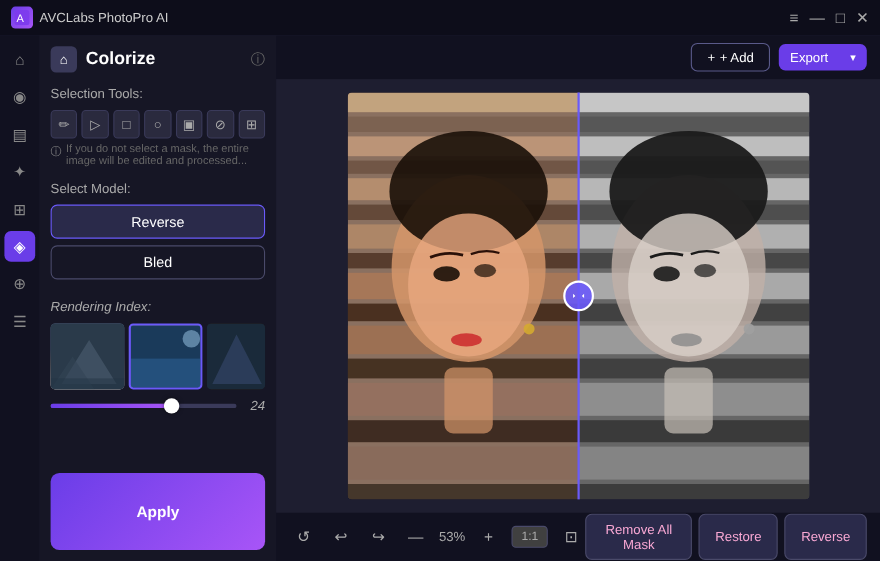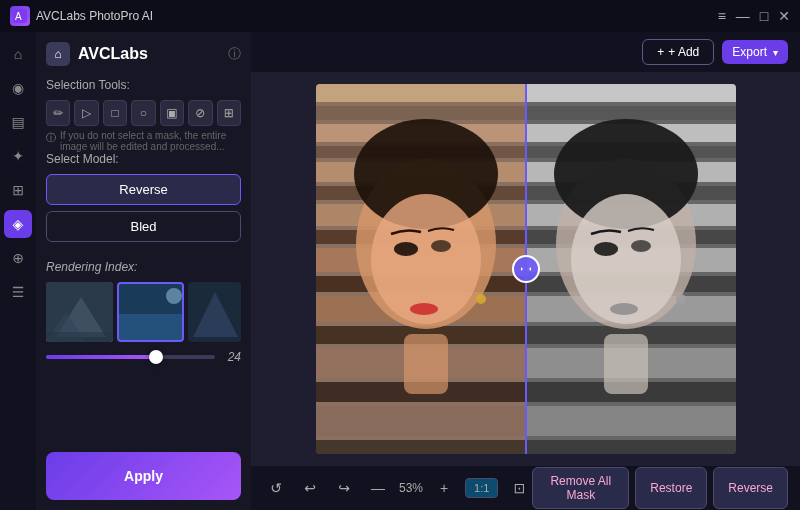--- a/index.html
+++ b/index.html
@@ -127,20 +127,21 @@
 
     .section-label {
       font-size: 12px;
       color: #aaa;
       margin-bottom: 8px;
       font-weight: 500;
     }
 
     
     .selection-tools {
+      margin-bottom: 12px;
     }
     .tools-row {
       display: flex;
       gap: 4px;
       margin-bottom: 4px;
     }
     .tool-btn {
       width: 26px;
       height: 26px;
       background: #2a2a3e;
@@ -242,21 +243,21 @@
     .slider-value {
       font-size: 12px;
       color: #aaa;
       min-width: 20px;
       text-align: right;
     }
 
     
     .apply-btn {
       width: 100%;
-      padding: 16px;
+      padding: 27px;
       background: linear-gradient(135deg, #6a3de8, #a855f7);
       border: none;
       border-radius: 8px;
       color: #fff;
       font-size: 14px;
       font-weight: 600;
       cursor: pointer;
       margin-top: auto;
     }
 
@@ -292,21 +293,21 @@
     .export-btn {
       padding: 5px 10px;
       background: #6a3de8;
       border: none;
       border-radius: 6px;
       color: #fff;
       font-size: 12px;
       cursor: pointer;
       display: flex;
       align-items: center;
-      gap: 6px;
+      gap: 20px;
     }
     .export-chevron {
       font-size: 10px;
     }
 
     .canvas-viewport {
       flex: 1;
       display: flex;
       align-items: center;
       justify-content: center;
@@ -390,21 +391,21 @@
       font-size: 14px;
       cursor: pointer;
       border-radius: 4px;
     }
     .zoom-text {
       font-size: 12px;
       color: #aaa;
     }
     .zoom-ratio-btn {
       padding: 3px 8px;
-      background: #0c4a6e;
+      background: #404040;
       border: 1px solid #4a4a6a;
       border-radius: 4px;
       color: #aaa;
       font-size: 11px;
       cursor: pointer;
     }
     .bottom-right-btns {
       display: flex;
       gap: 6px;
     }
@@ -464,21 +465,21 @@
     <div class="icon-sidebar-item">✦</div>
     <div class="icon-sidebar-item">⊞</div>
     <div class="icon-sidebar-item active">◈</div>
     <div class="icon-sidebar-item">⊕</div>
     <div class="icon-sidebar-item">☰</div>
   </div>
 
   <div class="panel">
     <div class="panel-header">
       <div class="panel-home-icon">⌂</div>
-      <span class="panel-title">AVCLabs</span>
+      <span class="panel-title">Colorize</span>
       <span class="panel-info-icon">ⓘ</span>
     </div>
 
     <div class="selection-tools">
       <div class="section-label">Selection Tools:</div>
       <div class="tools-row">
         <div class="tool-btn">✏</div>
         <div class="tool-btn">▷</div>
         <div class="tool-btn">□</div>
         <div class="tool-btn">○</div>

